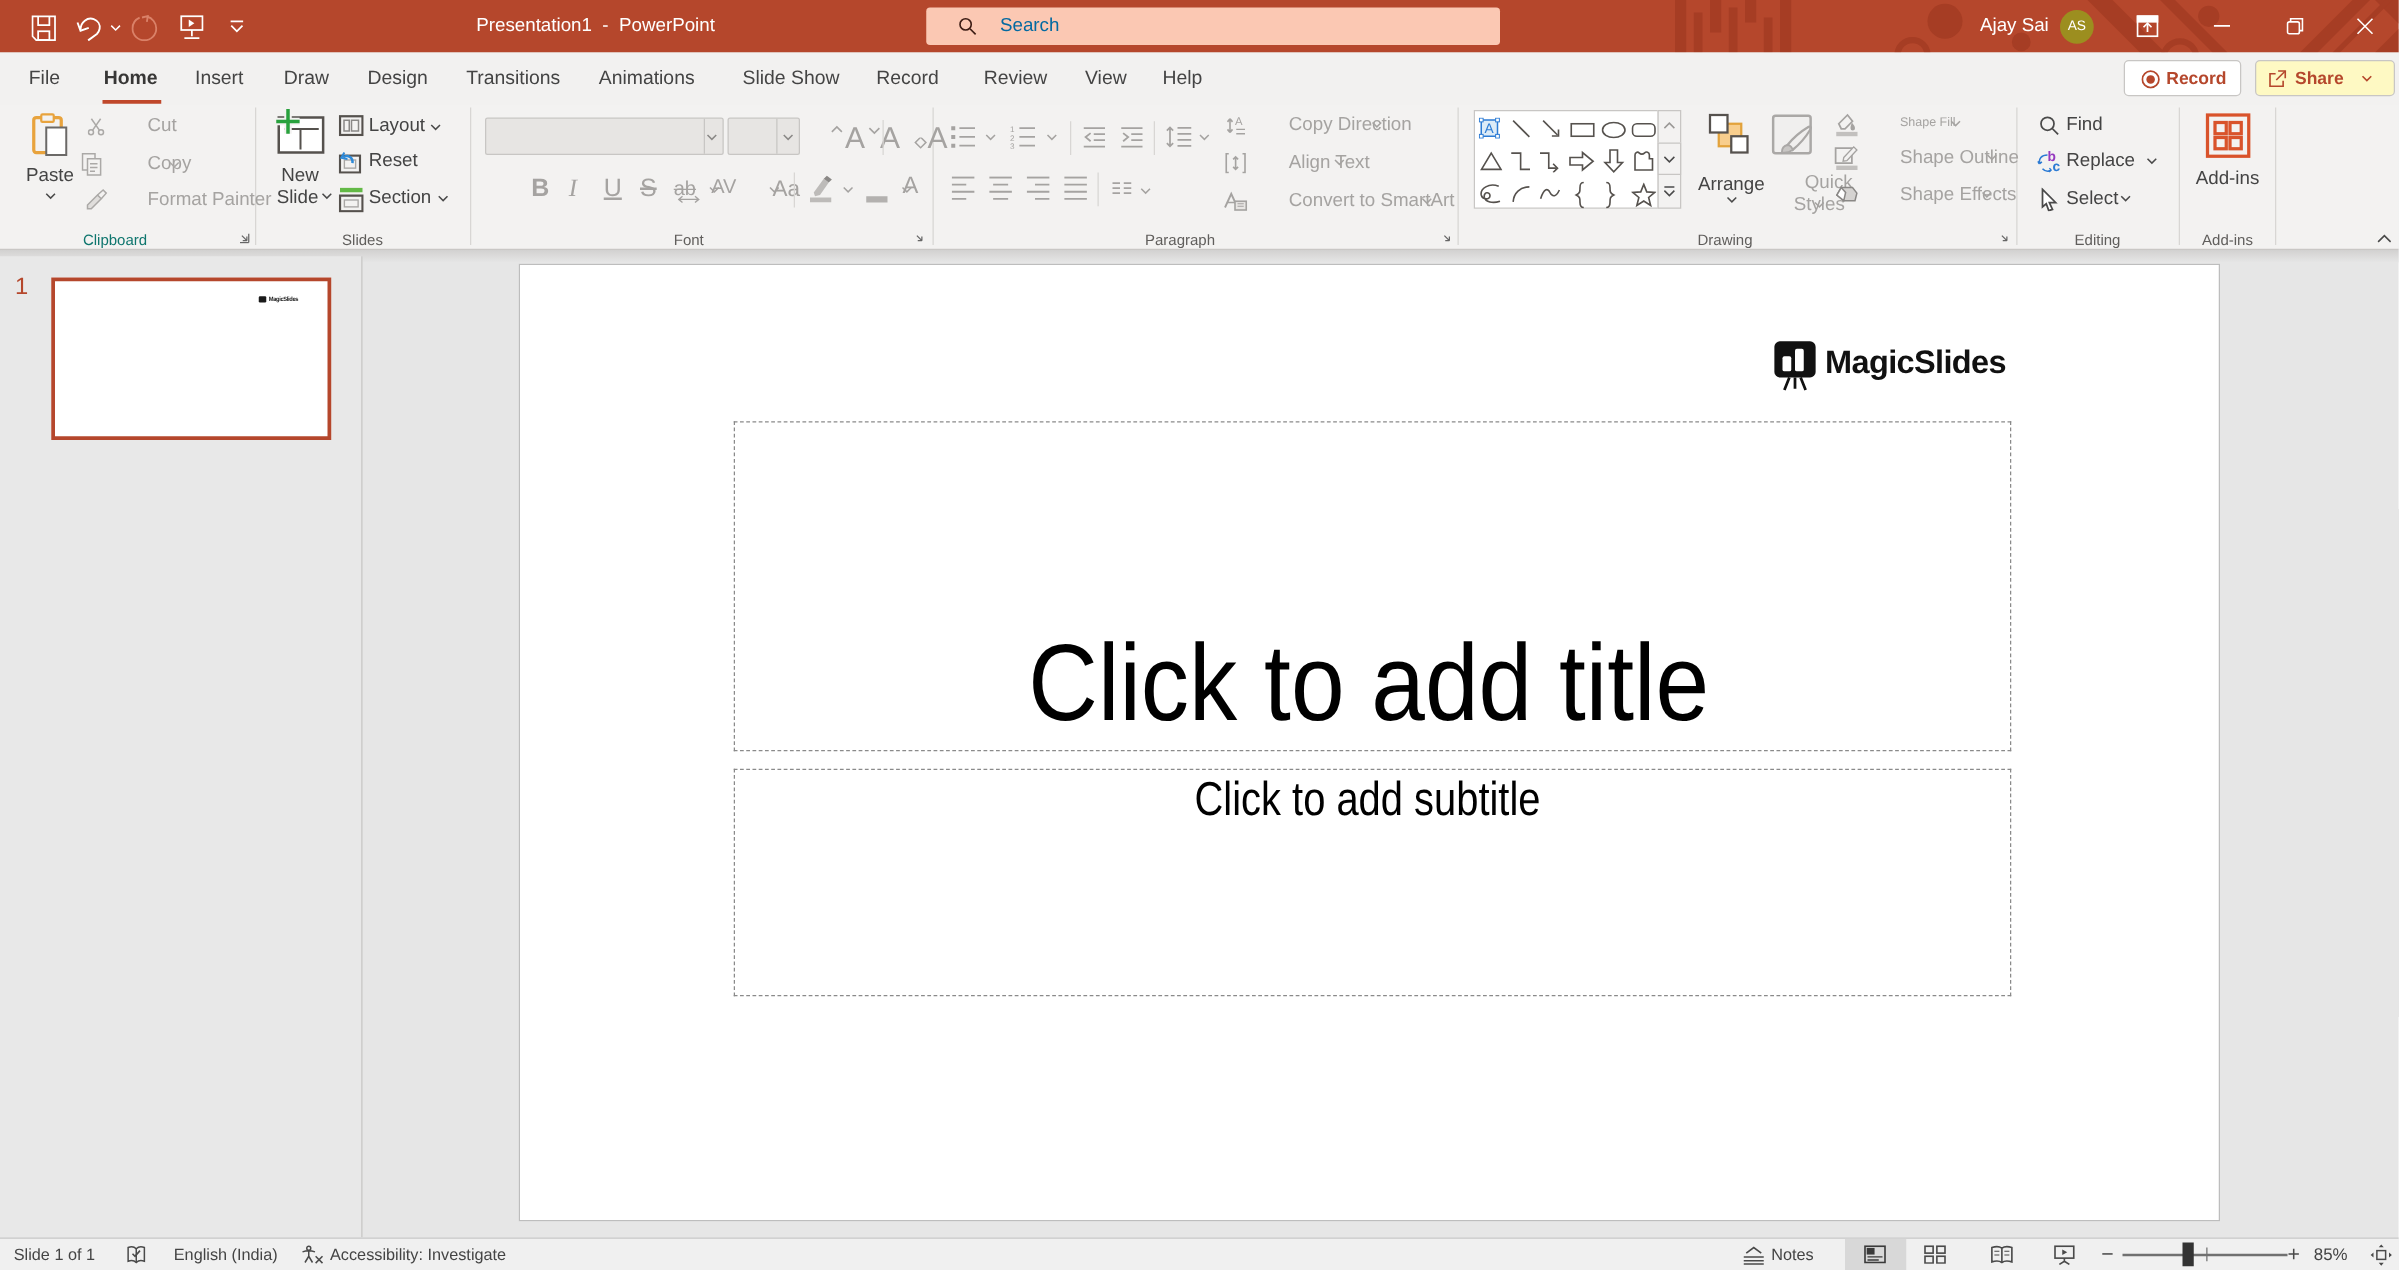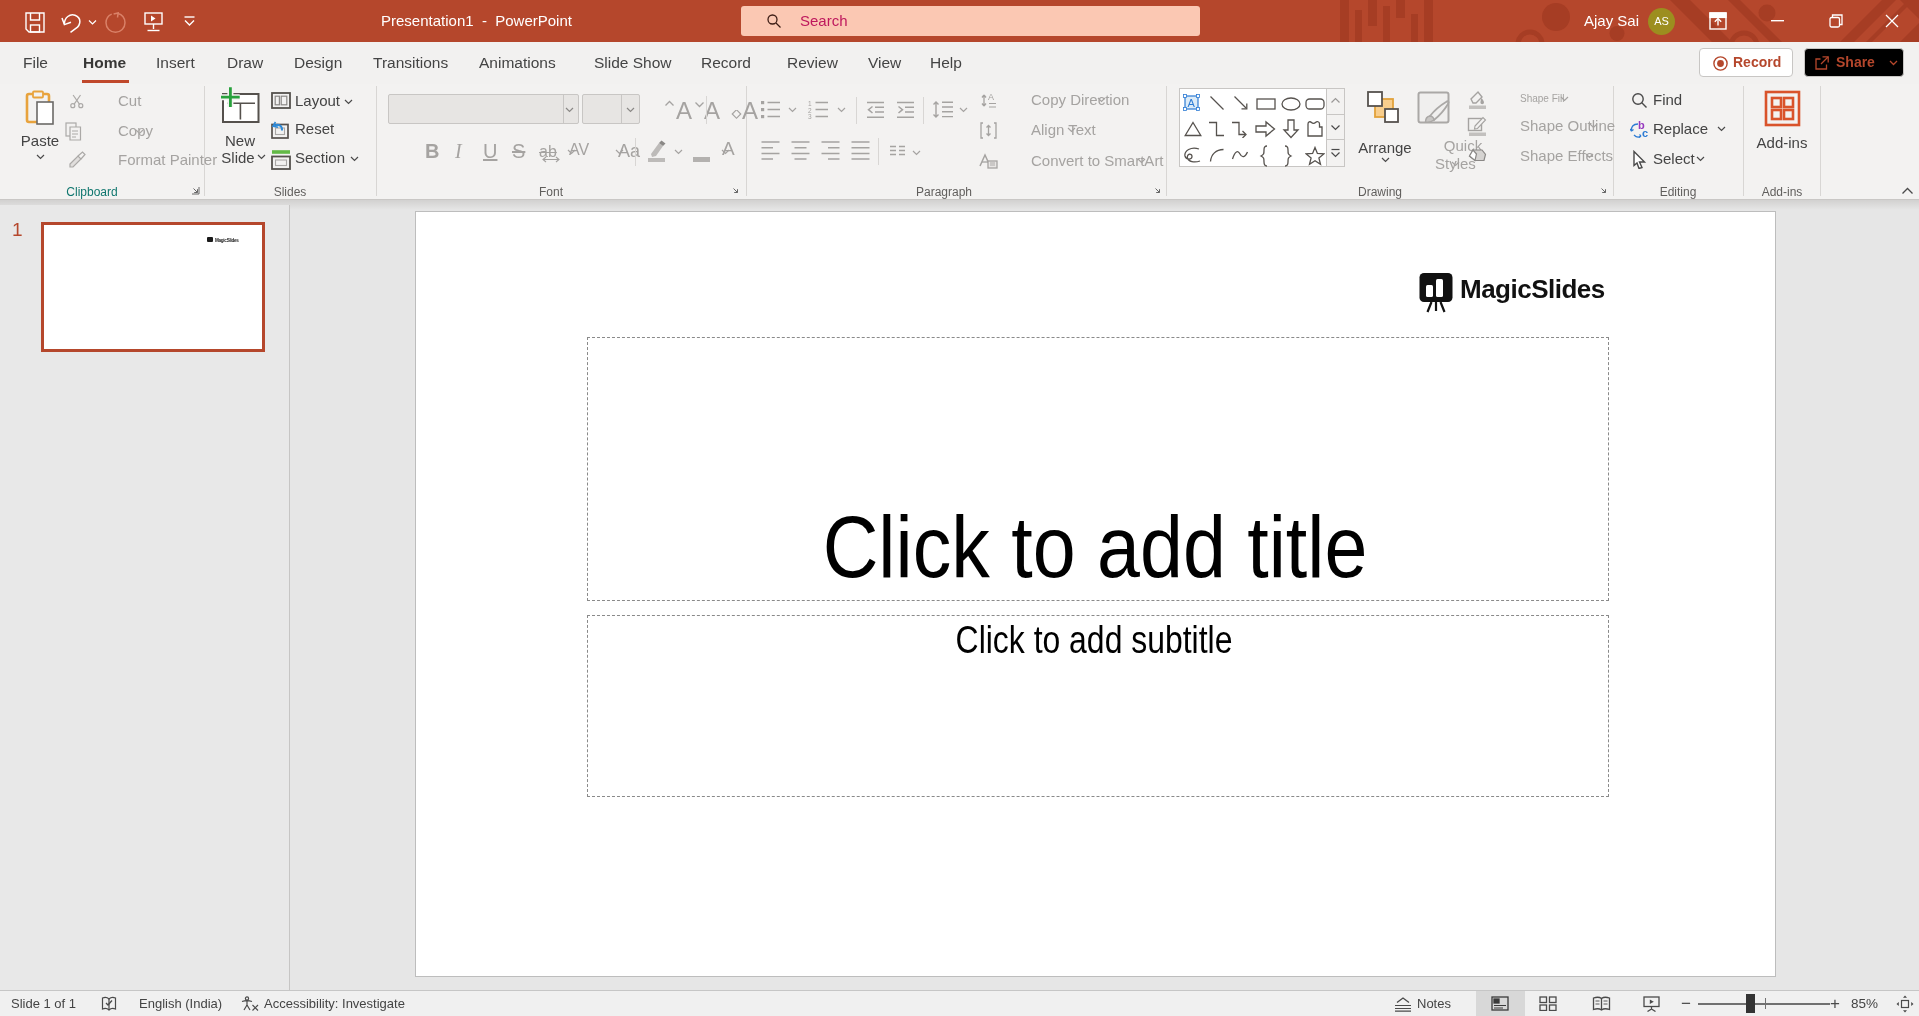--- a/index.html
+++ b/index.html
@@ -66,21 +66,21 @@
     <svg class="abs" style="left:183px;top:16px;" width="13" height="11" viewBox="0 0 13 11" fill="none" stroke="#fff" stroke-width="1.4">
         <path d="M1.5 1 H11.5"></path>
         <path d="M2 4.5 L6.5 9 L11 4.5"></path>
       </svg>
     <div class="abs" style="left:381px;top:0;width:200px;height:42px;line-height:42px;color:#fff;font-size:15px;">Presentation1&nbsp;&nbsp;-&nbsp;&nbsp;PowerPoint</div>
     <div class="abs" style="left:741px;top:6px;width:459px;height:30px;background:#FBC8B3;border-radius:3px;">
       <svg class="abs" style="left:25px;top:7px;" width="16" height="16" viewBox="0 0 16 16" fill="none" stroke="#3d1d15" stroke-width="1.3">
           <circle cx="6.5" cy="6.5" r="4.5"></circle>
           <line x1="10" y1="10" x2="14.5" y2="14.5"></line>
         </svg>
-      <div class="abs" style="left:59px;top:0;height:30px;line-height:30px;color:#be185d;font-size:15px;">Search</div>
+      <div class="abs" style="left:59px;top:0;height:30px;line-height:30px;color:#0369a1;font-size:15px;">Search</div>
     </div>
 
     <div class="abs" style="left:1584px;top:0;width:80px;height:42px;line-height:42px;color:#fff;font-size:15px;">Ajay Sai</div>
     <div class="abs" style="left:1648px;top:8px;width:27px;height:27px;border-radius:50%;background:#9C8E1F;color:#fff;font-size:11px;text-align:center;line-height:27px;">AS</div>
     <svg class="abs" style="left:1709px;top:12px;" width="18" height="18" viewBox="0 0 18 18" fill="none" stroke="#fff" stroke-width="1.4">
         <rect x="1" y="1" width="16" height="16"></rect>
         <rect x="1" y="1" width="16" height="4.4" fill="#fff"></rect>
         <path d="M9 13.5 V7"></path>
         <path d="M5.8 9.8 L9 6.6 L12.2 9.8"></path>
       </svg>
@@ -112,21 +112,21 @@
     <div class="abs dk" style="left:787px;top:0;height:42px;line-height:42px;font-size:15.5px;">Review</div>
     <div class="abs dk" style="left:868px;top:0;height:42px;line-height:42px;font-size:15.5px;">View</div>
     <div class="abs dk" style="left:930px;top:0;height:42px;line-height:42px;font-size:15.5px;">Help</div>
     <div class="abs" style="left:1699px;top:6px;width:94px;height:29px;background:#fff;border:1px solid #C8C6C4;border-radius:4px;">
       <svg class="abs" style="left:13px;top:7px;" width="15" height="15" viewBox="0 0 15 15">
           <circle cx="7.5" cy="7.5" r="6.6" fill="none" stroke="#B5472C" stroke-width="1.4"></circle>
           <circle cx="7.5" cy="7.5" r="3.4" fill="#B5472C"></circle>
         </svg>
       <div class="abs" style="left:33px;top:0;height:27px;line-height:27px;font-size:14px;font-weight:700;color:#B5472C;">Record</div>
     </div>
-    <div class="abs" style="left:1804px;top:6px;width:100px;height:29px;background:#000000;border:1px solid #C8C6C4;border-radius:4px;">
+    <div class="abs" style="left:1804px;top:6px;width:112px;height:29px;background:#fef9c3;border:1px solid #C8C6C4;border-radius:4px;">
       <svg class="abs" style="left:9px;top:6px;" width="16" height="16" viewBox="0 0 16 16" fill="none" stroke="#B5472C" stroke-width="1.3">
           <path d="M6.5 4 H2 V14 H12.5 V9.5"></path>
           <path d="M8.5 1.8 H14.2 V7.5"></path>
           <path d="M14 2 L7 9"></path>
         </svg>
       <div class="abs" style="left:31px;top:0;height:27px;line-height:27px;font-size:14px;font-weight:700;color:#B5472C;">Share</div>
       <svg class="abs" style="left:84px;top:11px;" width="9" height="6" viewBox="0 0 9 6" fill="none" stroke="#B5472C" stroke-width="1.3">
           <path d="M1 1 L4.5 4.5 L8 1"></path>
         </svg>
     </div>

